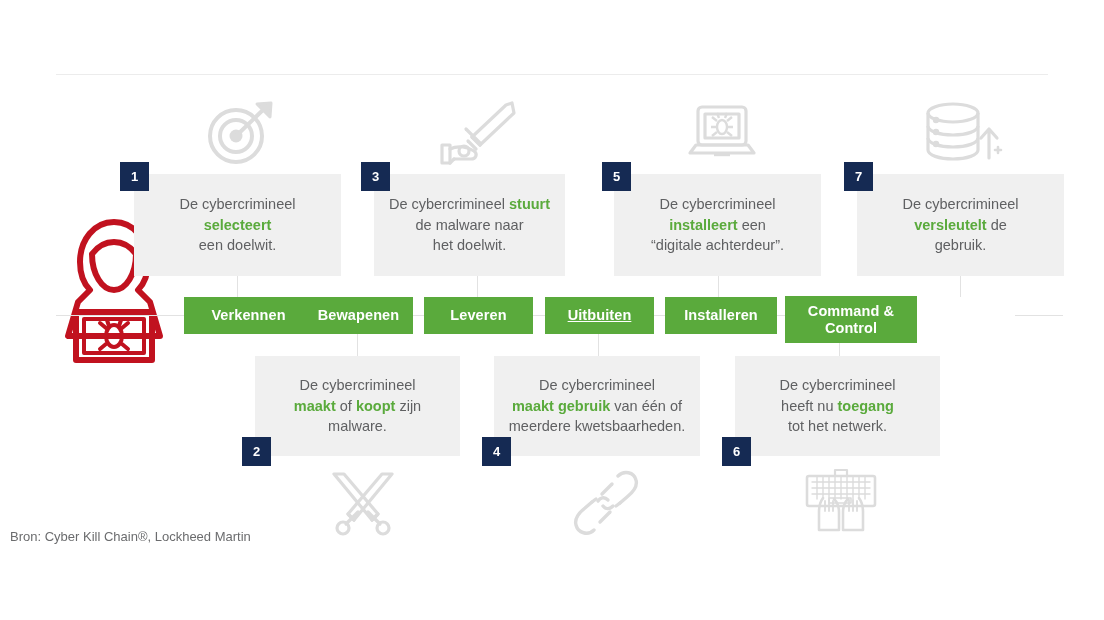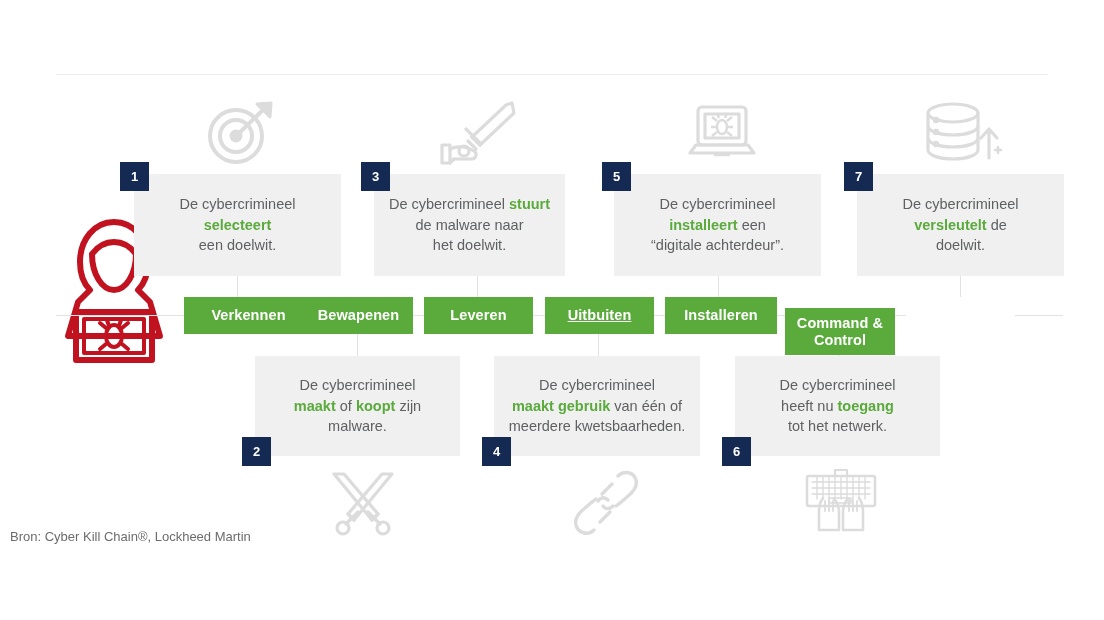--- a/index.html
+++ b/index.html
@@ -269,21 +269,21 @@
       <span>De cybercrimineel</span><br>
       <b>installeert</b><span> een</span><br>
       <span>“digitale achterdeur”.</span>
     </div>
   </div>
 
   <div class="card" style="left:857px; top:174px; width:207px; height:102px;">
     <div class="card-text">
       <span>De cybercrimineel</span><br>
       <b>versleutelt</b><span> de</span><br>
-      <span>doelwit.</span>
+      <span>gebruik.</span>
     </div>
   </div>
 
   <div class="card" style="left:255px; top:356px; width:205px; height:100px;">
     <div class="card-text">
       <span>De cybercrimineel</span><br>
       <b>maakt</b><span> of </span><b>koopt</b><span> zijn</span><br>
       <span>malware.</span>
     </div>
   </div>
@@ -312,21 +312,21 @@
   </div>
   <div class="chip" style="left:424px; top:297px; width:109px; height:37px;">
     <span>Leveren</span>
   </div>
   <div class="chip" style="left:545px; top:297px; width:109px; height:37px;text-decoration:underline;">
     <span>Uitbuiten</span>
   </div>
   <div class="chip" style="left:665px; top:297px; width:112px; height:37px;">
     <span>Installeren</span>
   </div>
-  <div class="chip" style="left:785px; top:308px; width:110px; height:47px; flex-direction:column;">
+  <div class="chip" style="left:785px; top:296px; width:132px; height:47px; flex-direction:column;">
     <span>Command &amp;</span>
     <span>Control</span>
   </div>
 
   <div class="badge" style="left:120px; top:162px;">
     <span>1</span>
   </div>
   <div class="badge" style="left:242px; top:437px;">
     <span>2</span>
   </div>

